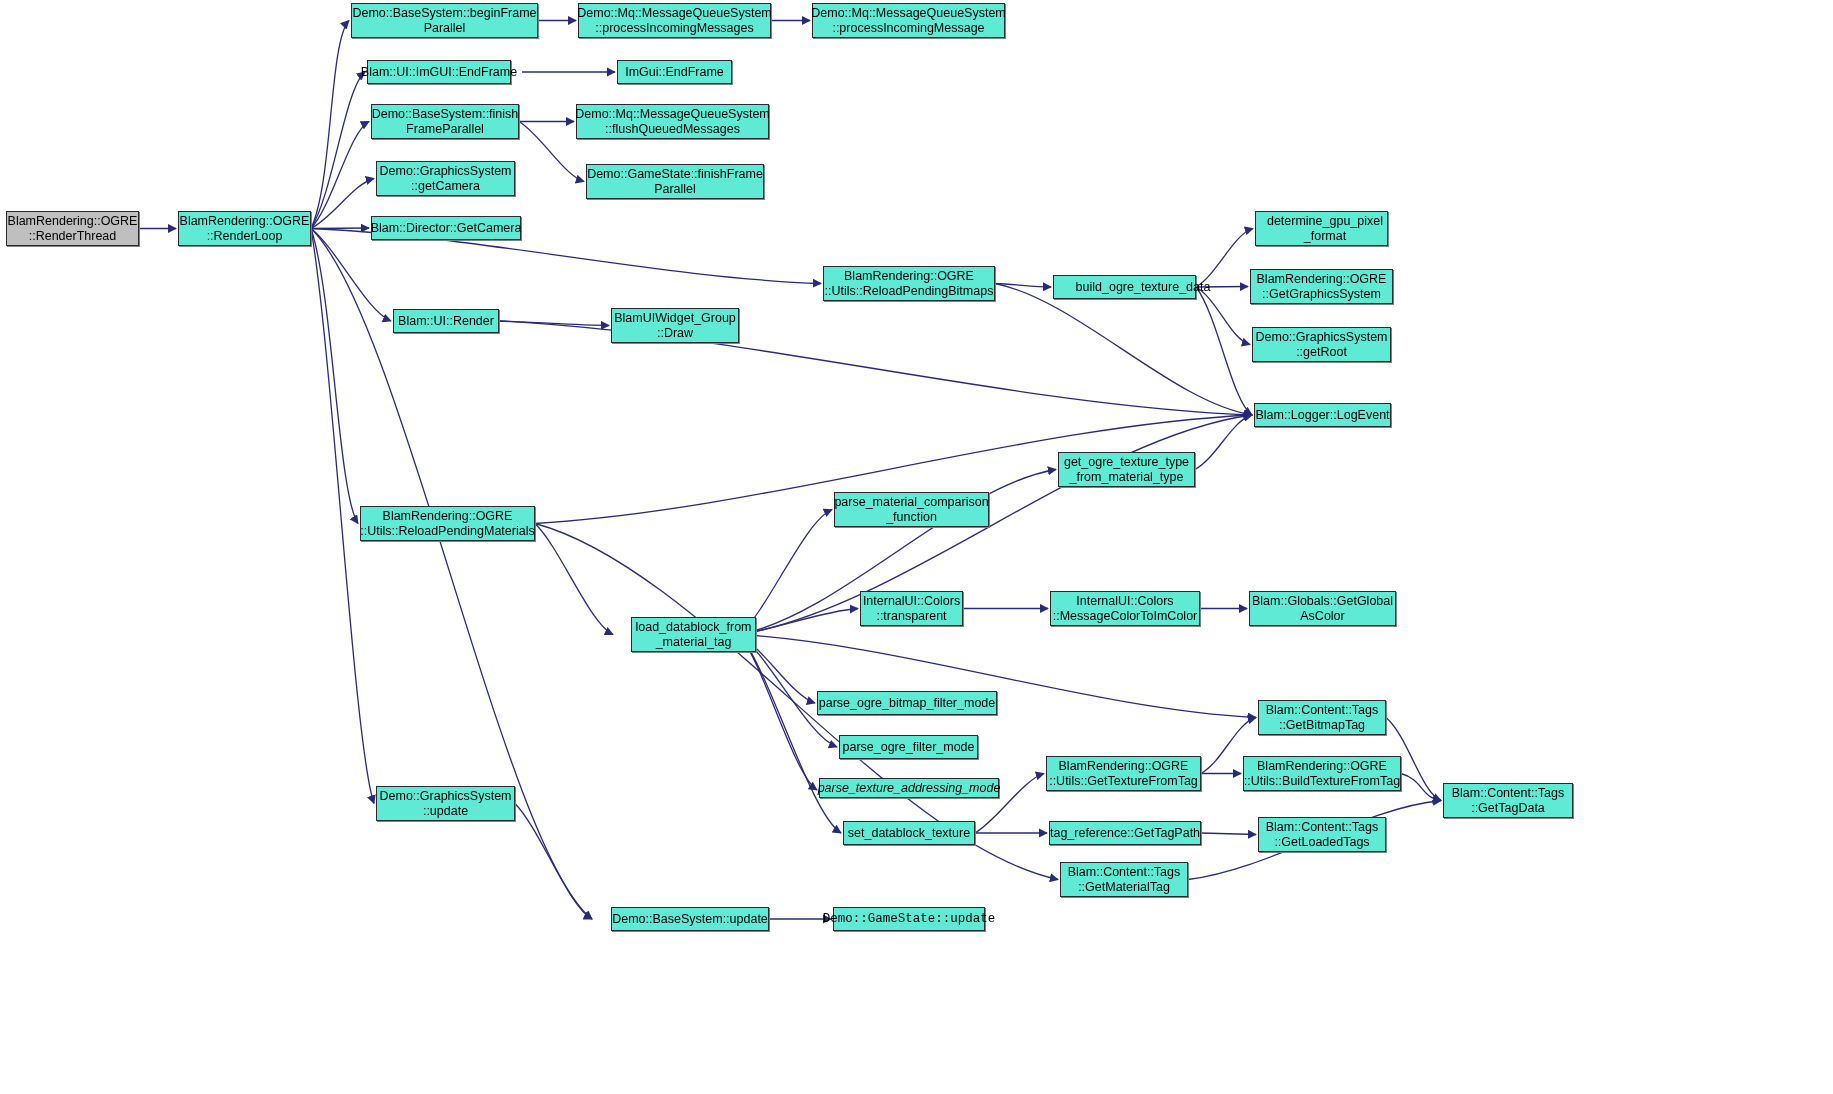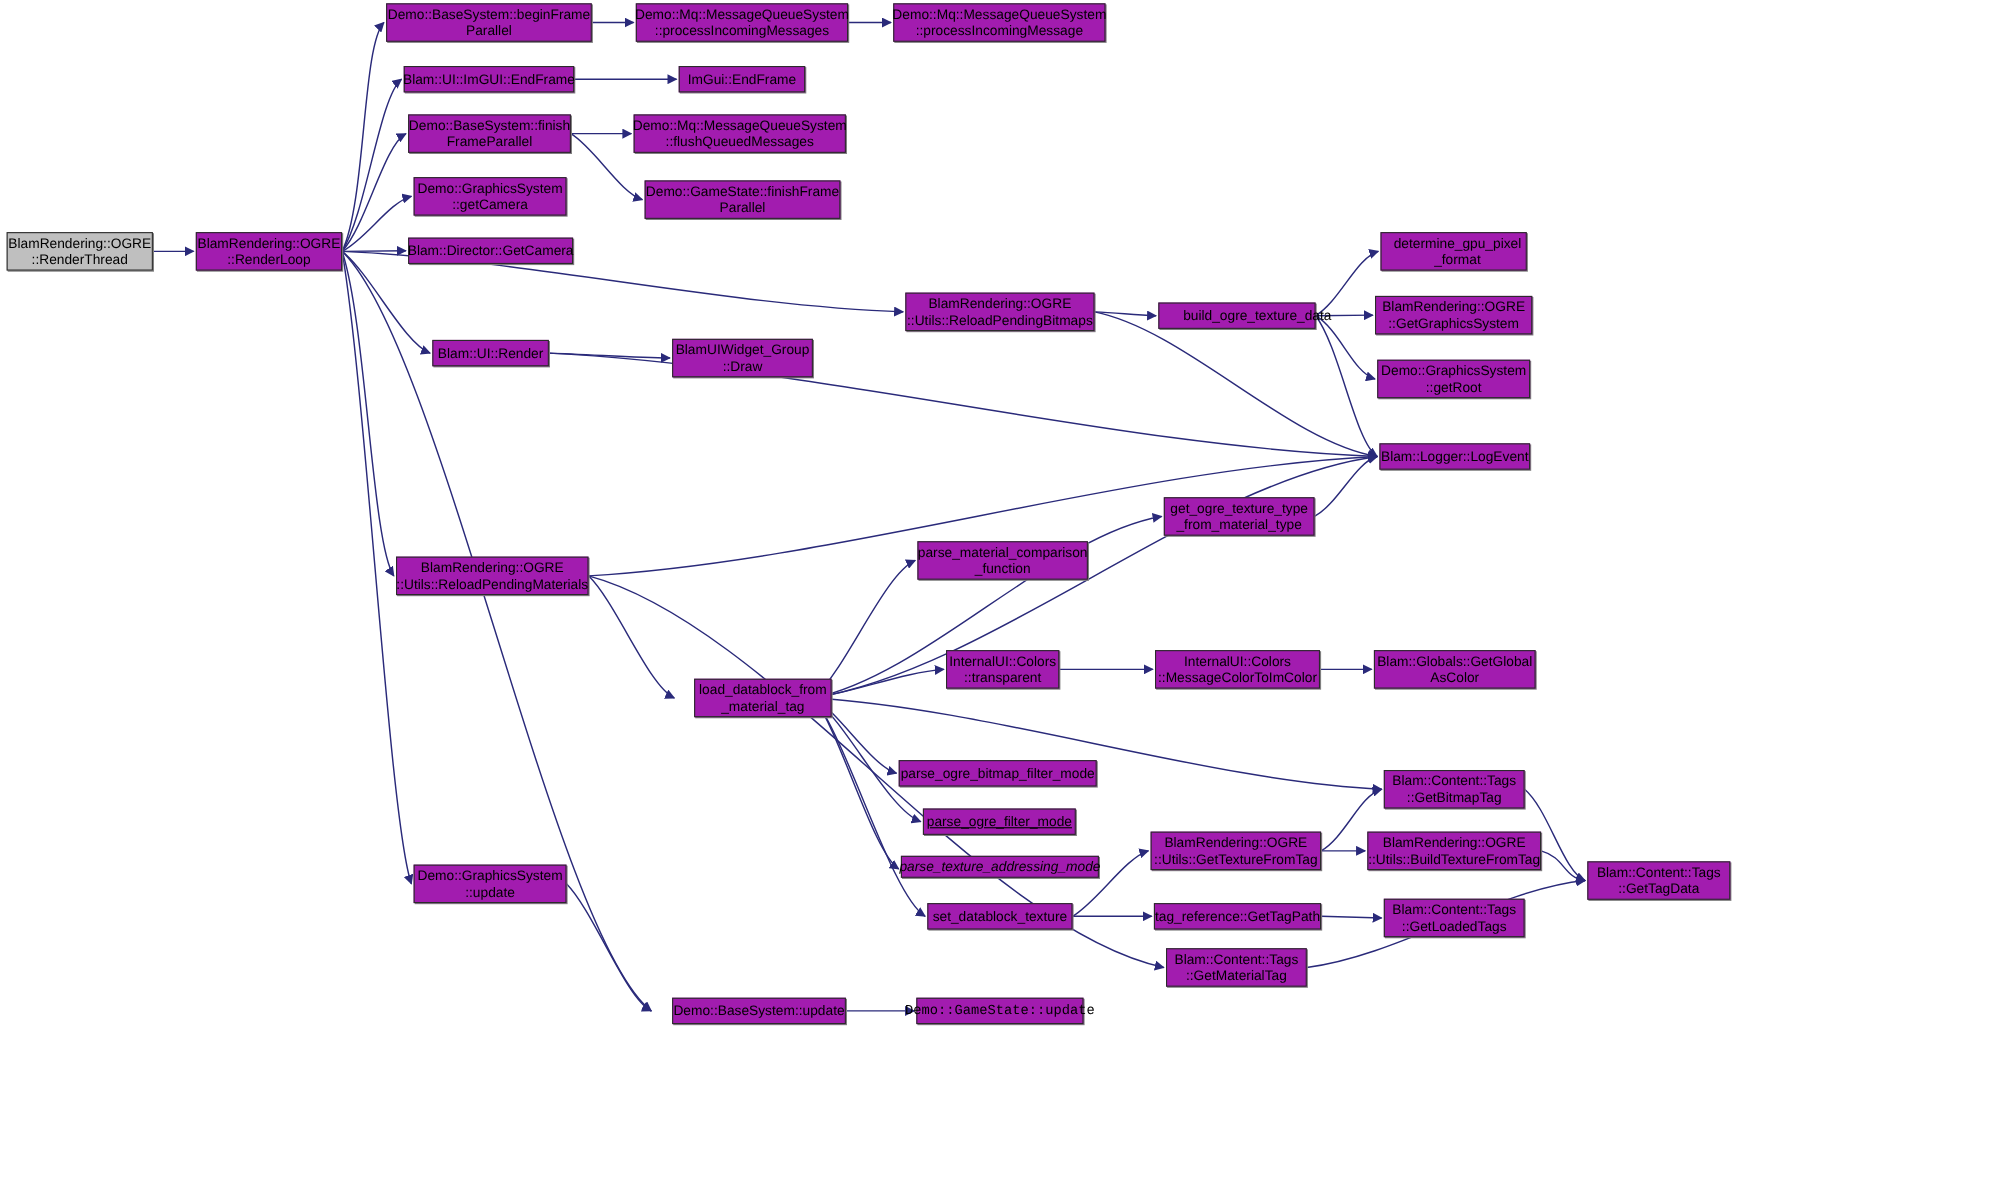--- a/index.html
+++ b/index.html
@@ -1,19 +1,19 @@
 <!DOCTYPE html>
 <html><head>
 <meta charset="utf-8">
 <style>
   html,body{margin:0;padding:0;background:#ffffff;}
   body{font-family:"Liberation Sans",sans-serif;}
   #canvas{position:relative;width:1833px;height:1094px;background:#fff;overflow:hidden;}
   svg#edges{position:absolute;left:0;top:0;width:1833px;height:1094px;}
-  .node{position:absolute;box-sizing:border-box;border:1px solid #2b2b2b;background:#a21caf;
+  .node{position:absolute;box-sizing:border-box;border:1px solid #2b2b2b;background:#5eead4;
         display:flex;align-items:center;justify-content:center;text-align:center;
         font-family:"Liberation Sans",sans-serif;font-size:12.5px;color:#000;line-height:14.5px;
         box-shadow:1px 1px 0 #808080;}
   .node.root{background:#bfbfbf;}
   .node span{display:block;padding:0 4px;white-space:pre-line;}
 </style>
 </head>
 <body>
 
 <div id="canvas">
@@ -87,21 +87,21 @@
 Parallel</span>
       </div>
       <div class="node" style="left: 578px; top: 3px; width: 193px; height: 35px;">
         <span>Demo::Mq::MessageQueueSystem
 ::processIncomingMessages</span>
       </div>
       <div class="node" style="left: 812px; top: 3px; width: 193px; height: 35px;">
         <span>Demo::Mq::MessageQueueSystem
 ::processIncomingMessage</span>
       </div>
-      <div class="node" style="left: 367px; top: 60px; width: 155px; height: 24px;">
+      <div class="node" style="left: 367px; top: 60px; width: 144px; height: 24px;">
         <span>Blam::UI::ImGUI::EndFrame</span>
       </div>
       <div class="node" style="left: 617px; top: 60px; width: 115px; height: 24px;">
         <span>ImGui::EndFrame</span>
       </div>
       <div class="node" style="left: 371px; top: 104px; width: 148px; height: 35px;">
         <span>Demo::BaseSystem::finish
 FrameParallel</span>
       </div>
       <div class="node" style="left: 576px; top: 104px; width: 193px; height: 35px;">
@@ -172,21 +172,21 @@
         <span>Blam::Globals::GetGlobal
 AsColor</span>
       </div>
       <div class="node" style="left: 615px; top: 617px; width: 125px; height: 35px; margin-left: 16px;">
         <span>load_datablock_from
 _material_tag</span>
       </div>
       <div class="node" style="left: 817px; top: 691px; width: 180px; height: 24px;">
         <span>parse_ogre_bitmap_filter_mode</span>
       </div>
-      <div class="node" style="left: 839px; top: 735px; width: 139px; height: 24px; text-decoration: underline;">
+      <div class="node" style="left: 839px; top: 735px; width: 139px; height: 24px;">
         <span>parse_ogre_filter_mode</span>
       </div>
       <div class="node" style="left: 819px; top: 778px; width: 180px; height: 20px; font-style: italic;">
         <span>parse_texture_addressing_mode</span>
       </div>
       <div class="node" style="left: 843px; top: 821px; width: 132px; height: 24px;">
         <span>set_datablock_texture</span>
       </div>
       <div class="node" style="left: 1258px; top: 700px; width: 128px; height: 35px;">
         <span>Blam::Content::Tags

